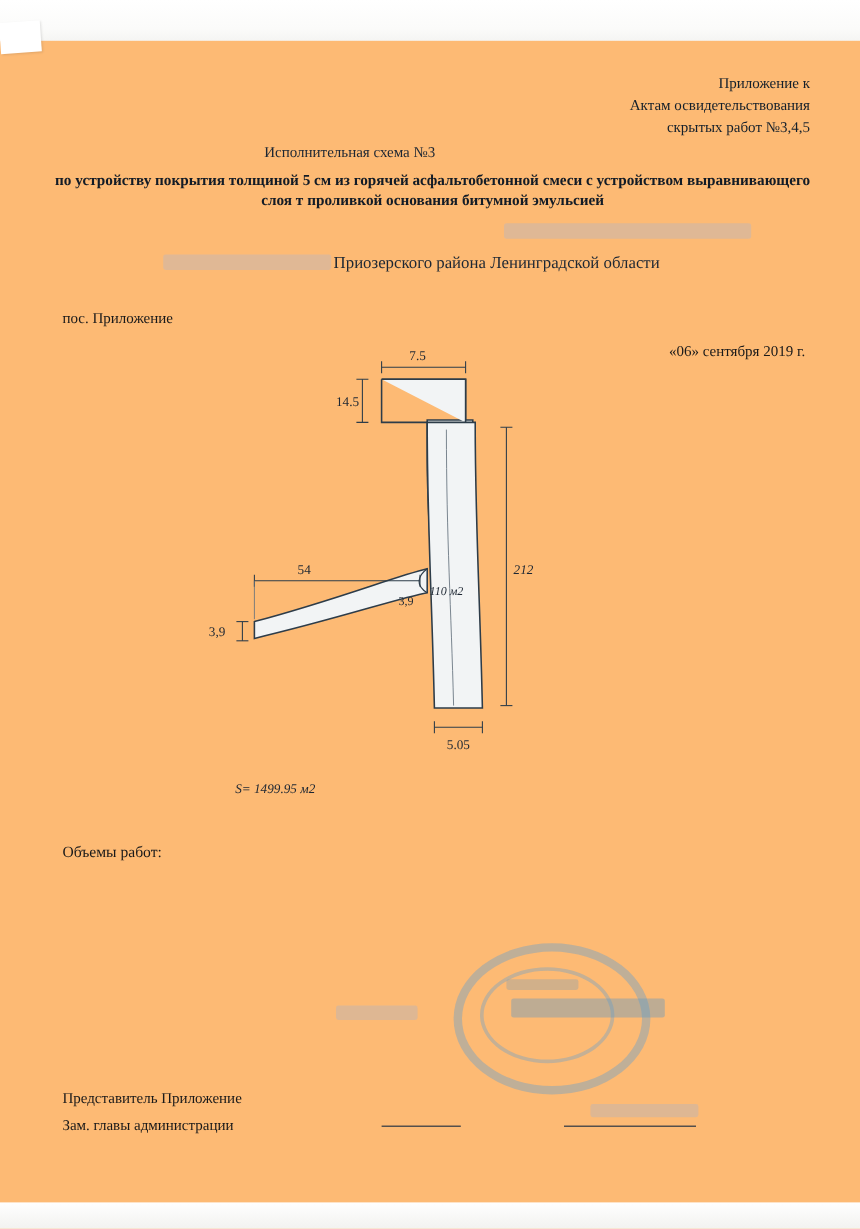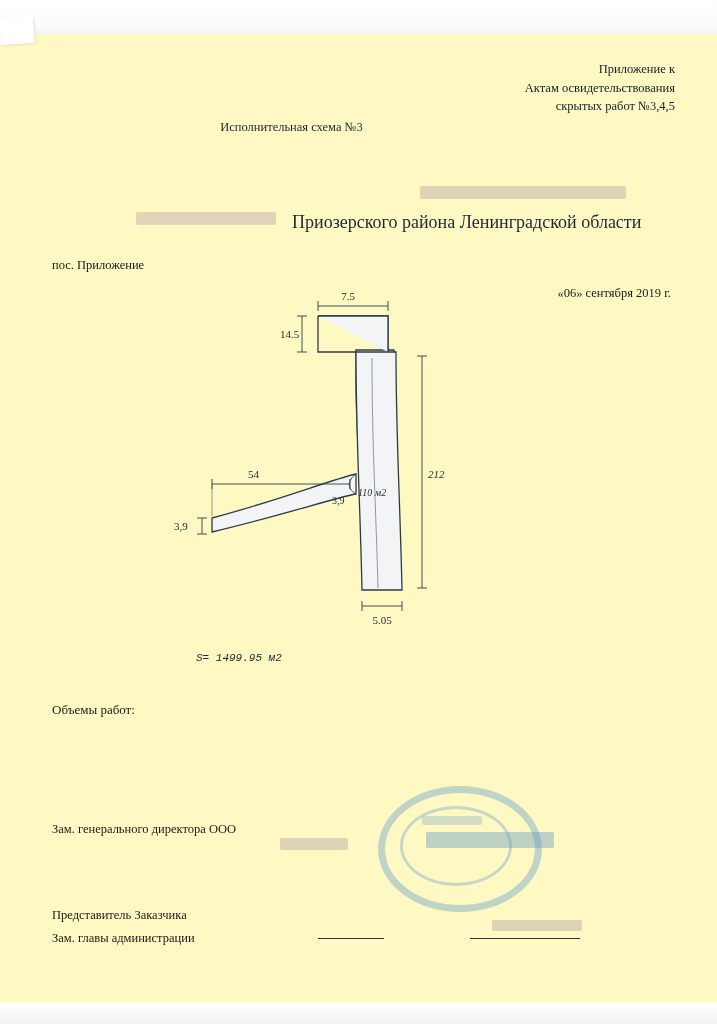--- a/index.html
+++ b/index.html
@@ -12,21 +12,21 @@
     height: 1024px;
     position: relative;
     overflow: hidden;
     font-family: "Liberation Serif", serif;
     color: #1a1a1a;
   }
 
   .page {
     position: absolute;
     inset: 0;
-    background: #fef9c3;
+    background: #fdba74;
   }
 
   
   .scan-edge-top {
     position: absolute;
     top: 0; left: 0;
     width: 717px; height: 34px;
     background: linear-gradient(180deg, #ffffff 0%, #fbfbfa 70%, #f5f5f3 100%);
   }
   .scan-corner {
@@ -78,22 +78,22 @@
   .doc-line3 {
     position: absolute;
     top: 192px;
     left: 78px;
     font-size: 12.5px;
     color: #1d2733;
   }
   .doc-line4 {
     position: absolute;
     top: 212px;
-    left: 292px;
-    font-size: 18px;
+    left: 278px;
+    font-size: 14px;
     color: #1d2733;
   }
 
   
   .redact {
     position: absolute;
     border-radius: 2px;
     opacity: 0.55;
     filter: blur(0.6px);
   }
@@ -125,21 +125,20 @@
   }
   .drawing svg { display: block; }
 
   .area-label {
     position: absolute;
     top: 652px;
     left: 196px;
     font-size: 11px;
     font-style: italic;
     color: #1d2733;
-    font-family: Liberation Mono, monospace;
   }
 
   
   .works-title {
     position: absolute;
     top: 702px;
     left: 52px;
     font-size: 13px;
   }
   .works-list {
@@ -230,20 +229,24 @@
   <div class="scan-corner"></div>
   <div class="scan-edge-bottom"></div>
 
   <div class="header-right">
     <div>Приложение к</div>
     <div>Актам освидетельствования</div>
     <div>скрытых работ №3,4,5</div>
   </div>
 
   <div class="doc-subtitle">Исполнительная схема №3</div>
+  <div class="doc-title">
+    <span>по устройству покрытия толщиной 5 см из горячей асфальтобетонной смеси с устройством</span>
+    <span>выравнивающего слоя т проливкой основания битумной эмульсией</span>
+  </div>
   <div class="doc-line4">Приозерского района Ленинградской области</div>
 
   <div class="redact a"></div>
   <div class="redact b"></div>
 
   <div class="place">пос. Приложение</div>
   <div class="date">«06» сентября 2019 г.</div>
 
   <div class="drawing">
     <svg width="430" height="390" viewBox="0 0 430 390" xmlns="http://www.w3.org/2000/svg">
@@ -312,25 +315,24 @@
       <line class="dim" x1="252" y1="313" x2="252" y2="323"></line>
       <text x="232" y="336" font-family="Liberation Serif, serif" font-size="11" fill="#1d2733" text-anchor="middle">5.05</text>
     </svg>
   </div>
 
   <div class="area-label">S= 1499.95 м2</div>
 
   <div class="works-title">Объемы работ:</div>
 
   <div class="sig-block-1">
-    <div>Зам. генерального директора ООО</div>
   </div>
 
   <div class="sig-block-2">
-    <div>Представитель Заказчика</div>
+    <div>Представитель Приложение</div>
     <div>Зам. главы администрации</div>
   </div>
 
   <div class="sig-line one"></div>
   <div class="sig-line two"></div>
 
   <div class="redact c"></div>
   <div class="redact d"></div>
 
   <div class="stamp">

